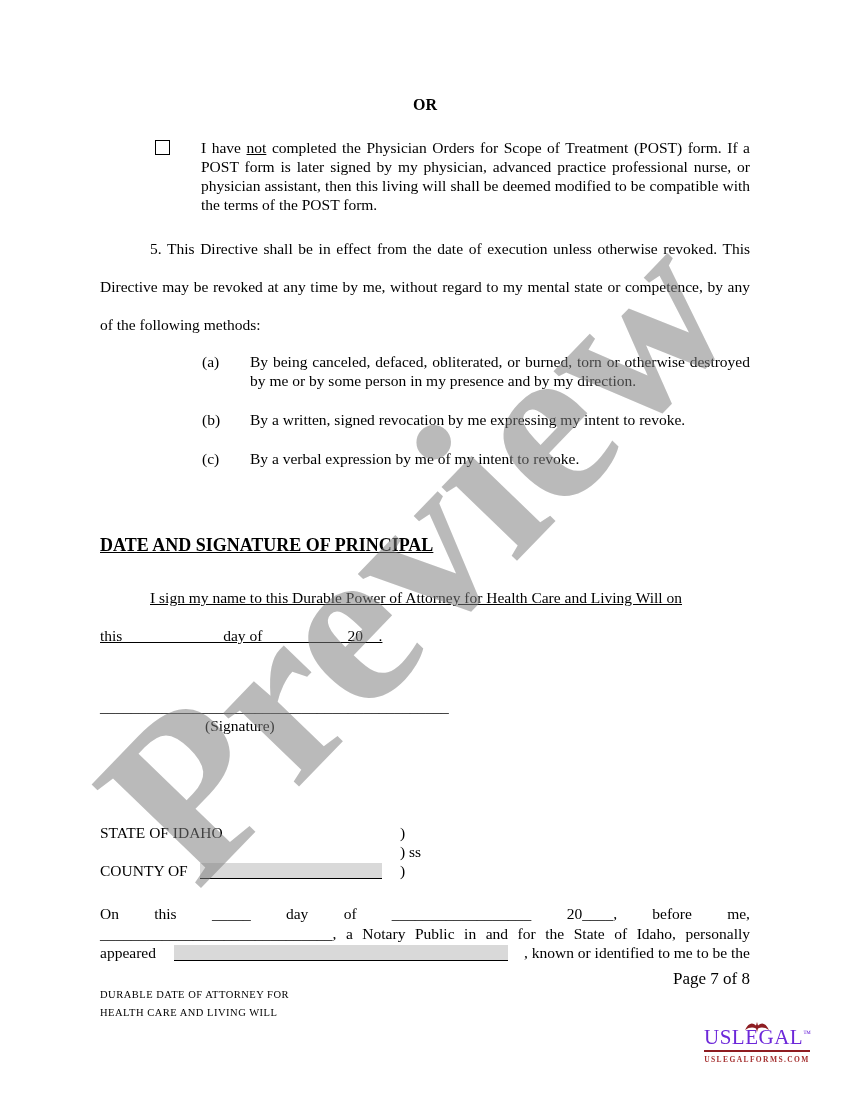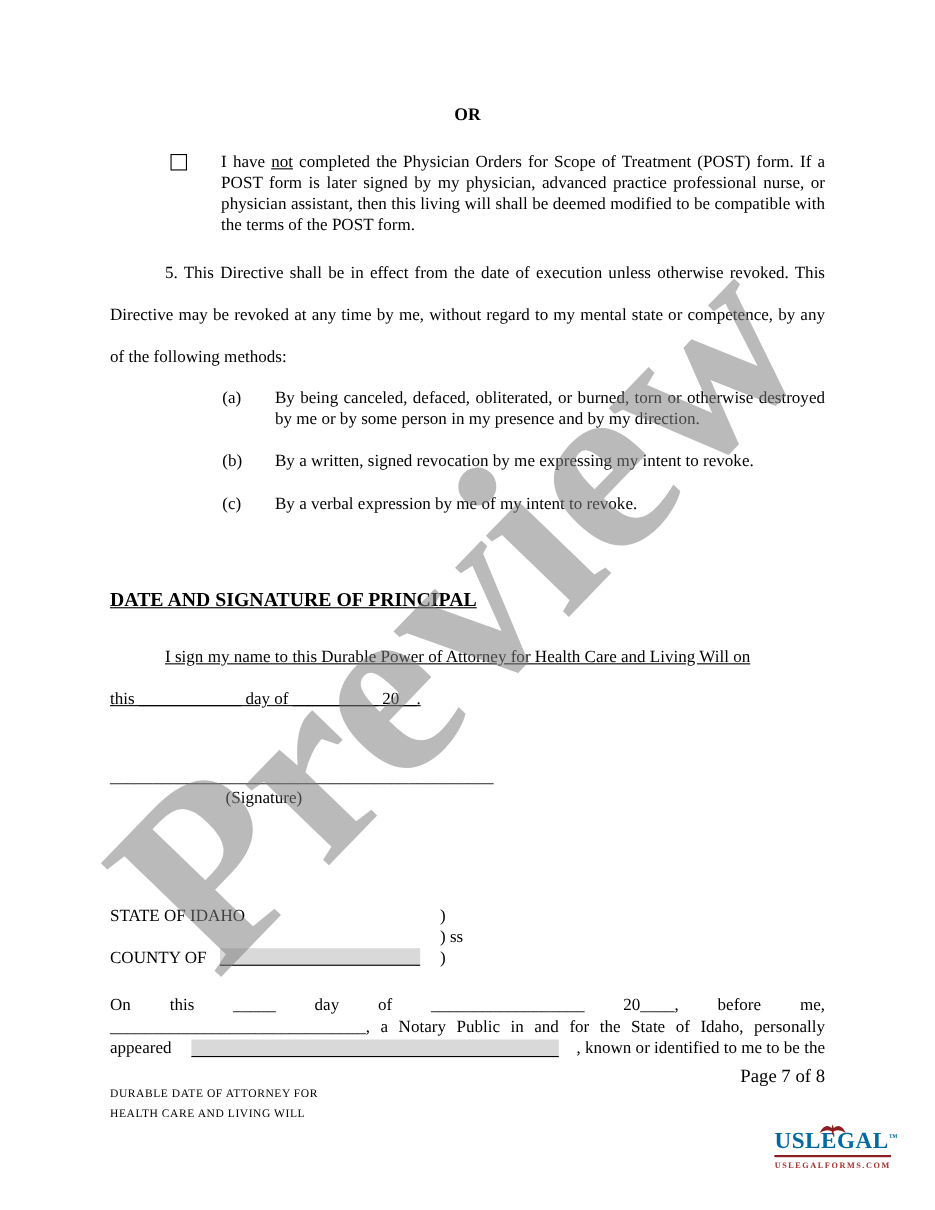--- a/index.html
+++ b/index.html
@@ -43,21 +43,21 @@
 
   .notary-para{margin-top:24px;line-height:19.5px;}
   .jline{text-align:justify;text-align-last:justify;}
   .l3{display:flex;align-items:flex-end;gap:12px;}
   .appeared-field{flex:1;height:15px;background:#d9d9d9;border-bottom:1px solid #000;margin:0 4px 2px 6px;}
 
   .footer-title{position:absolute;left:100px;top:986px;font-size:10.5px;letter-spacing:.5px;line-height:18px;}
   .page-label{position:absolute;right:100px;top:969px;font-size:17px;}
 
   .logo{position:absolute;right:40px;top:1022px;width:106px;text-align:center;}
-  .logo-main{position:relative;font-weight:700;font-size:21px;letter-spacing:.5px;color:#0369a1;line-height:24px;}
+  .logo-main{position:relative;font-weight:400;font-size:21px;letter-spacing:.5px;color:#6d28d9;line-height:24px;}
   .logo-main sup{font-size:8px;vertical-align:8px;letter-spacing:0;}
   .eagle{position:absolute;left:50%;transform:translateX(-50%);top:-9px;}
   .logo-rule{height:2px;background:#8e1d22;margin:1px 0 3px;}
   .logo-sub{font-size:7.5px;letter-spacing:1.4px;color:#a53030;font-weight:700;}
 
   .watermark{
     position:absolute;left:415px;top:555px;
     transform:translate(-50%,-50%) rotate(-46deg);
     font-size:230px;font-weight:700;
     color:#7d7d7d;opacity:.52;

